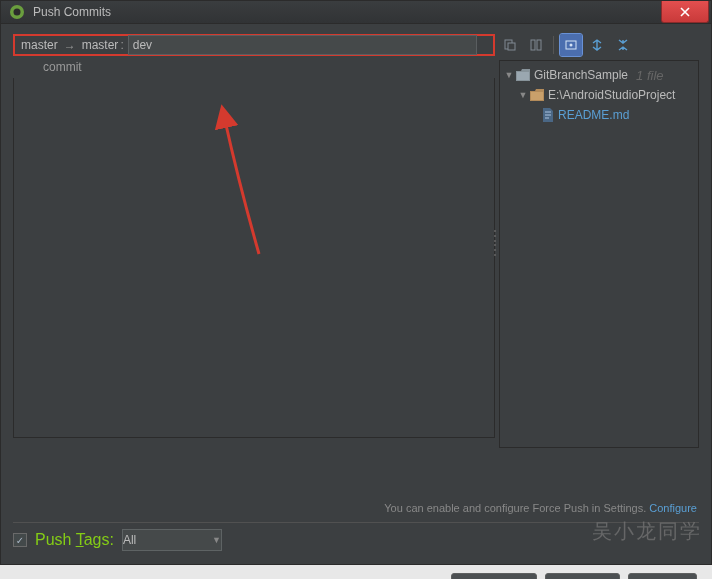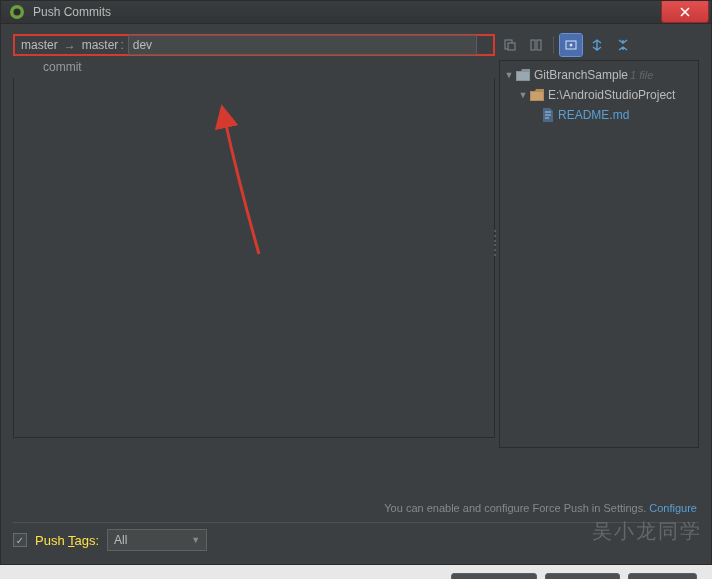--- a/index.html
+++ b/index.html
@@ -35,31 +35,31 @@
 .tool-btn svg { width: 14px; height: 14px; }
 .tool-sep { width: 1px; height: 18px; background: #555; margin: 0 2px; }
 
 .right-panel { width: 200px; border: 1px solid #2b2b2b; background: #3c3f41; padding: 4px 0; font-size: 12px; min-height: 388px; color: #bbbbbb; }
 .tree-row { display: flex; align-items: center; height: 20px; white-space: nowrap; overflow: hidden; }
 .tree-indent { display: inline-block; }
 .tree-arrow { width: 10px; display: inline-flex; justify-content: center; color: #888; font-size: 9px; margin-right: 2px; }
 .folder-icon { width: 14px; height: 12px; margin-right: 4px; display: inline-flex; }
 .file-icon { width: 12px; height: 14px; margin-right: 4px; display: inline-flex; }
 .tree-label { color: #bbbbbb; }
-.tree-meta { color: #666; margin-left: 2px; font-size: 11px; font-style: italic; }
+.tree-meta { color: #666; margin-left: 8px; font-size: 13px; font-style: italic; }
 .tree-label.link { color: #5a9fd4; }
 
 .hint-row { text-align: right; color: #888; font-size: 11px; padding: 6px 2px 8px 0; margin-top: 48px; }
 .hint-row .link { color: #5a9fd4; cursor: pointer; }
 
 .tags-row { display: flex; align-items: center; gap: 8px; padding: 6px 0; border-top: 1px solid #515151; }
 .checkbox { width: 14px; height: 14px; background: #43494a; border: 1px solid #6a6a6a; display: inline-flex; align-items: center; justify-content: center; color: #a9b7c6; font-size: 10px; }
-.tags-label { color: #fde047; font-size: 13px; }
+.tags-label { color: #84cc16; font-size: 16px; }
 .tags-label u { text-decoration: underline; }
-.tags-select { background: #45494a; border: 1px solid #5e6364; color: #bbbbbb; font-size: 12px; height: 22px; width: 100px; display: flex; align-items: center; justify-content: space-between; padding: 0 6px; }
+.tags-select { background: #45494a; border: 1px solid #5e6364; color: #bbbbbb; font-size: 12px; height: 22px; width: 100px; display: flex; align-items: center; justify-content: space-between; padding: 0 0; }
 .tags-select .chev { color: #888; font-size: 9px; }
 
 .button-row { display: flex; justify-content: flex-end; gap: 8px; padding: 16px 2px 2px 0; }
 .btn { background: #4c5052; border: 1px solid #5e6060; color: #bbbbbb; font-size: 12px; height: 26px; padding: 0 18px; border-radius: 3px; display: flex; align-items: center; gap: 6px; }
 .btn .chev { font-size: 8px; color: #999; }
 
 .watermark { position: absolute; right: 10px; bottom: 34px; color: rgba(120,120,120,0.7); font-size: 20px; font-family: "Microsoft YaHei", sans-serif; letter-spacing: 2px; pointer-events: none; }
 
 .splitter { position: absolute; left: 492px; top: 228px; width: 4px; height: 28px; display: flex; flex-direction: column; justify-content: space-around; }
 .splitter span { width: 2px; height: 2px; background: #666; border-radius: 50%; margin: 0 auto; }

